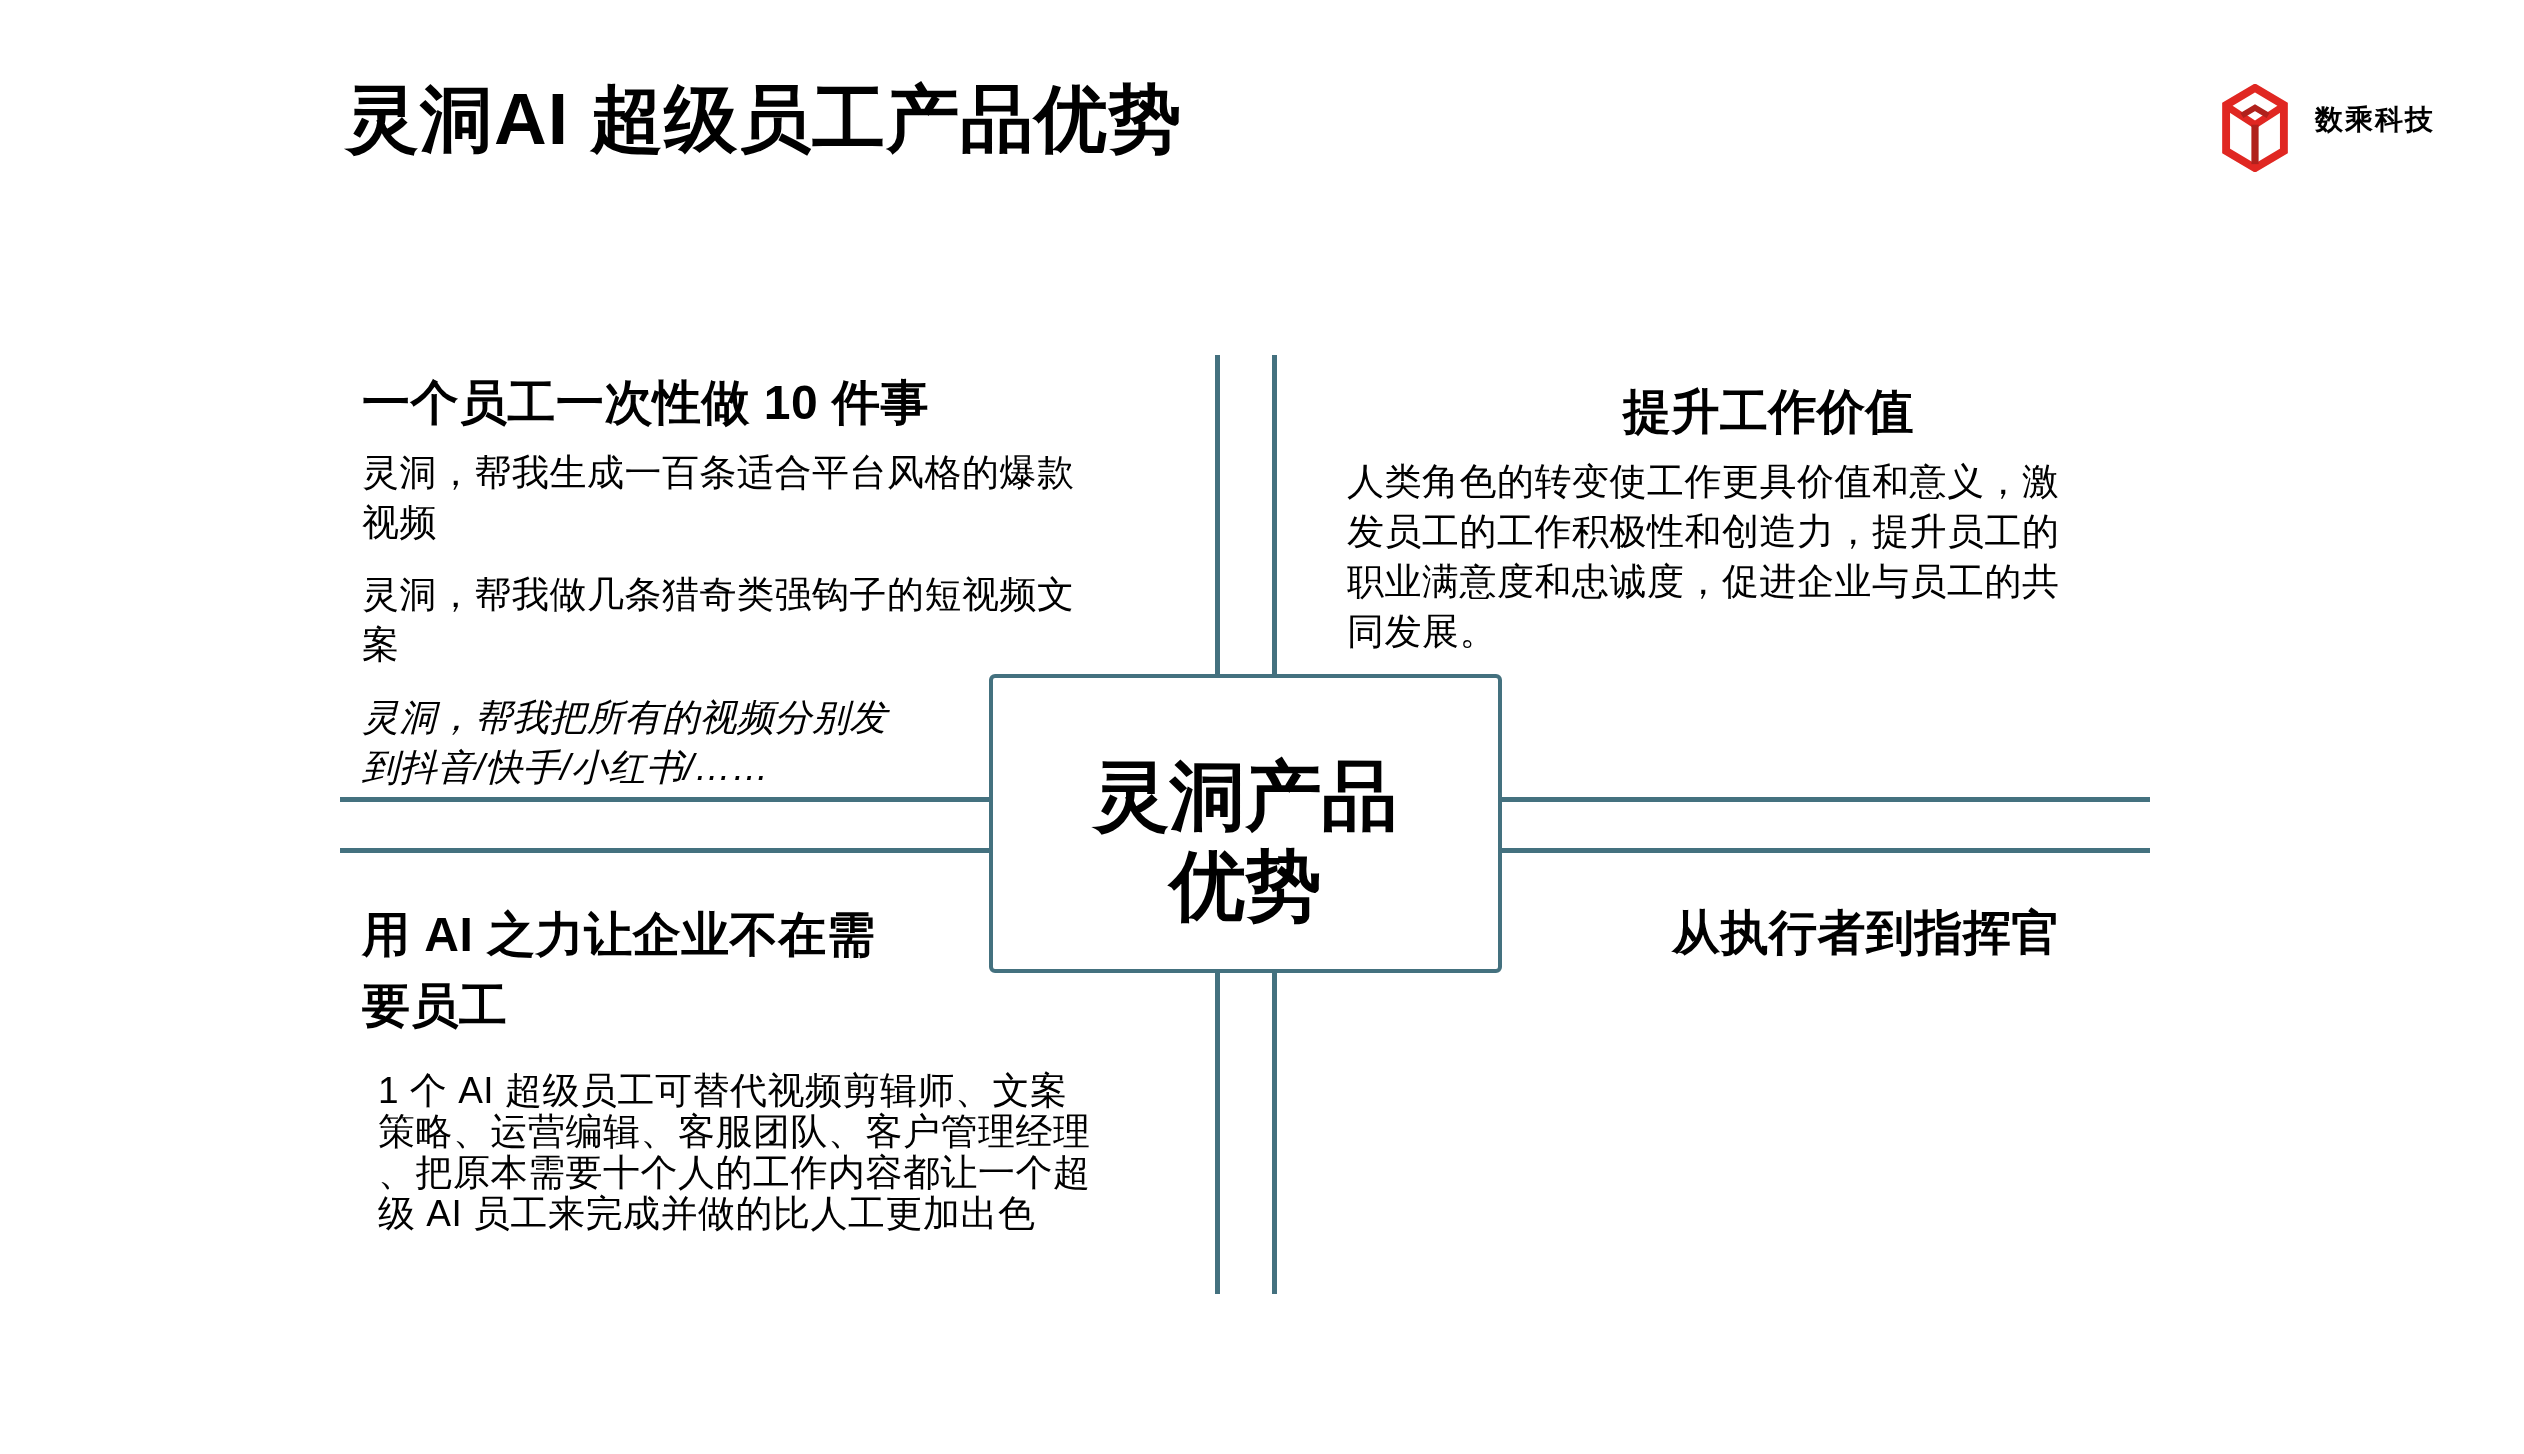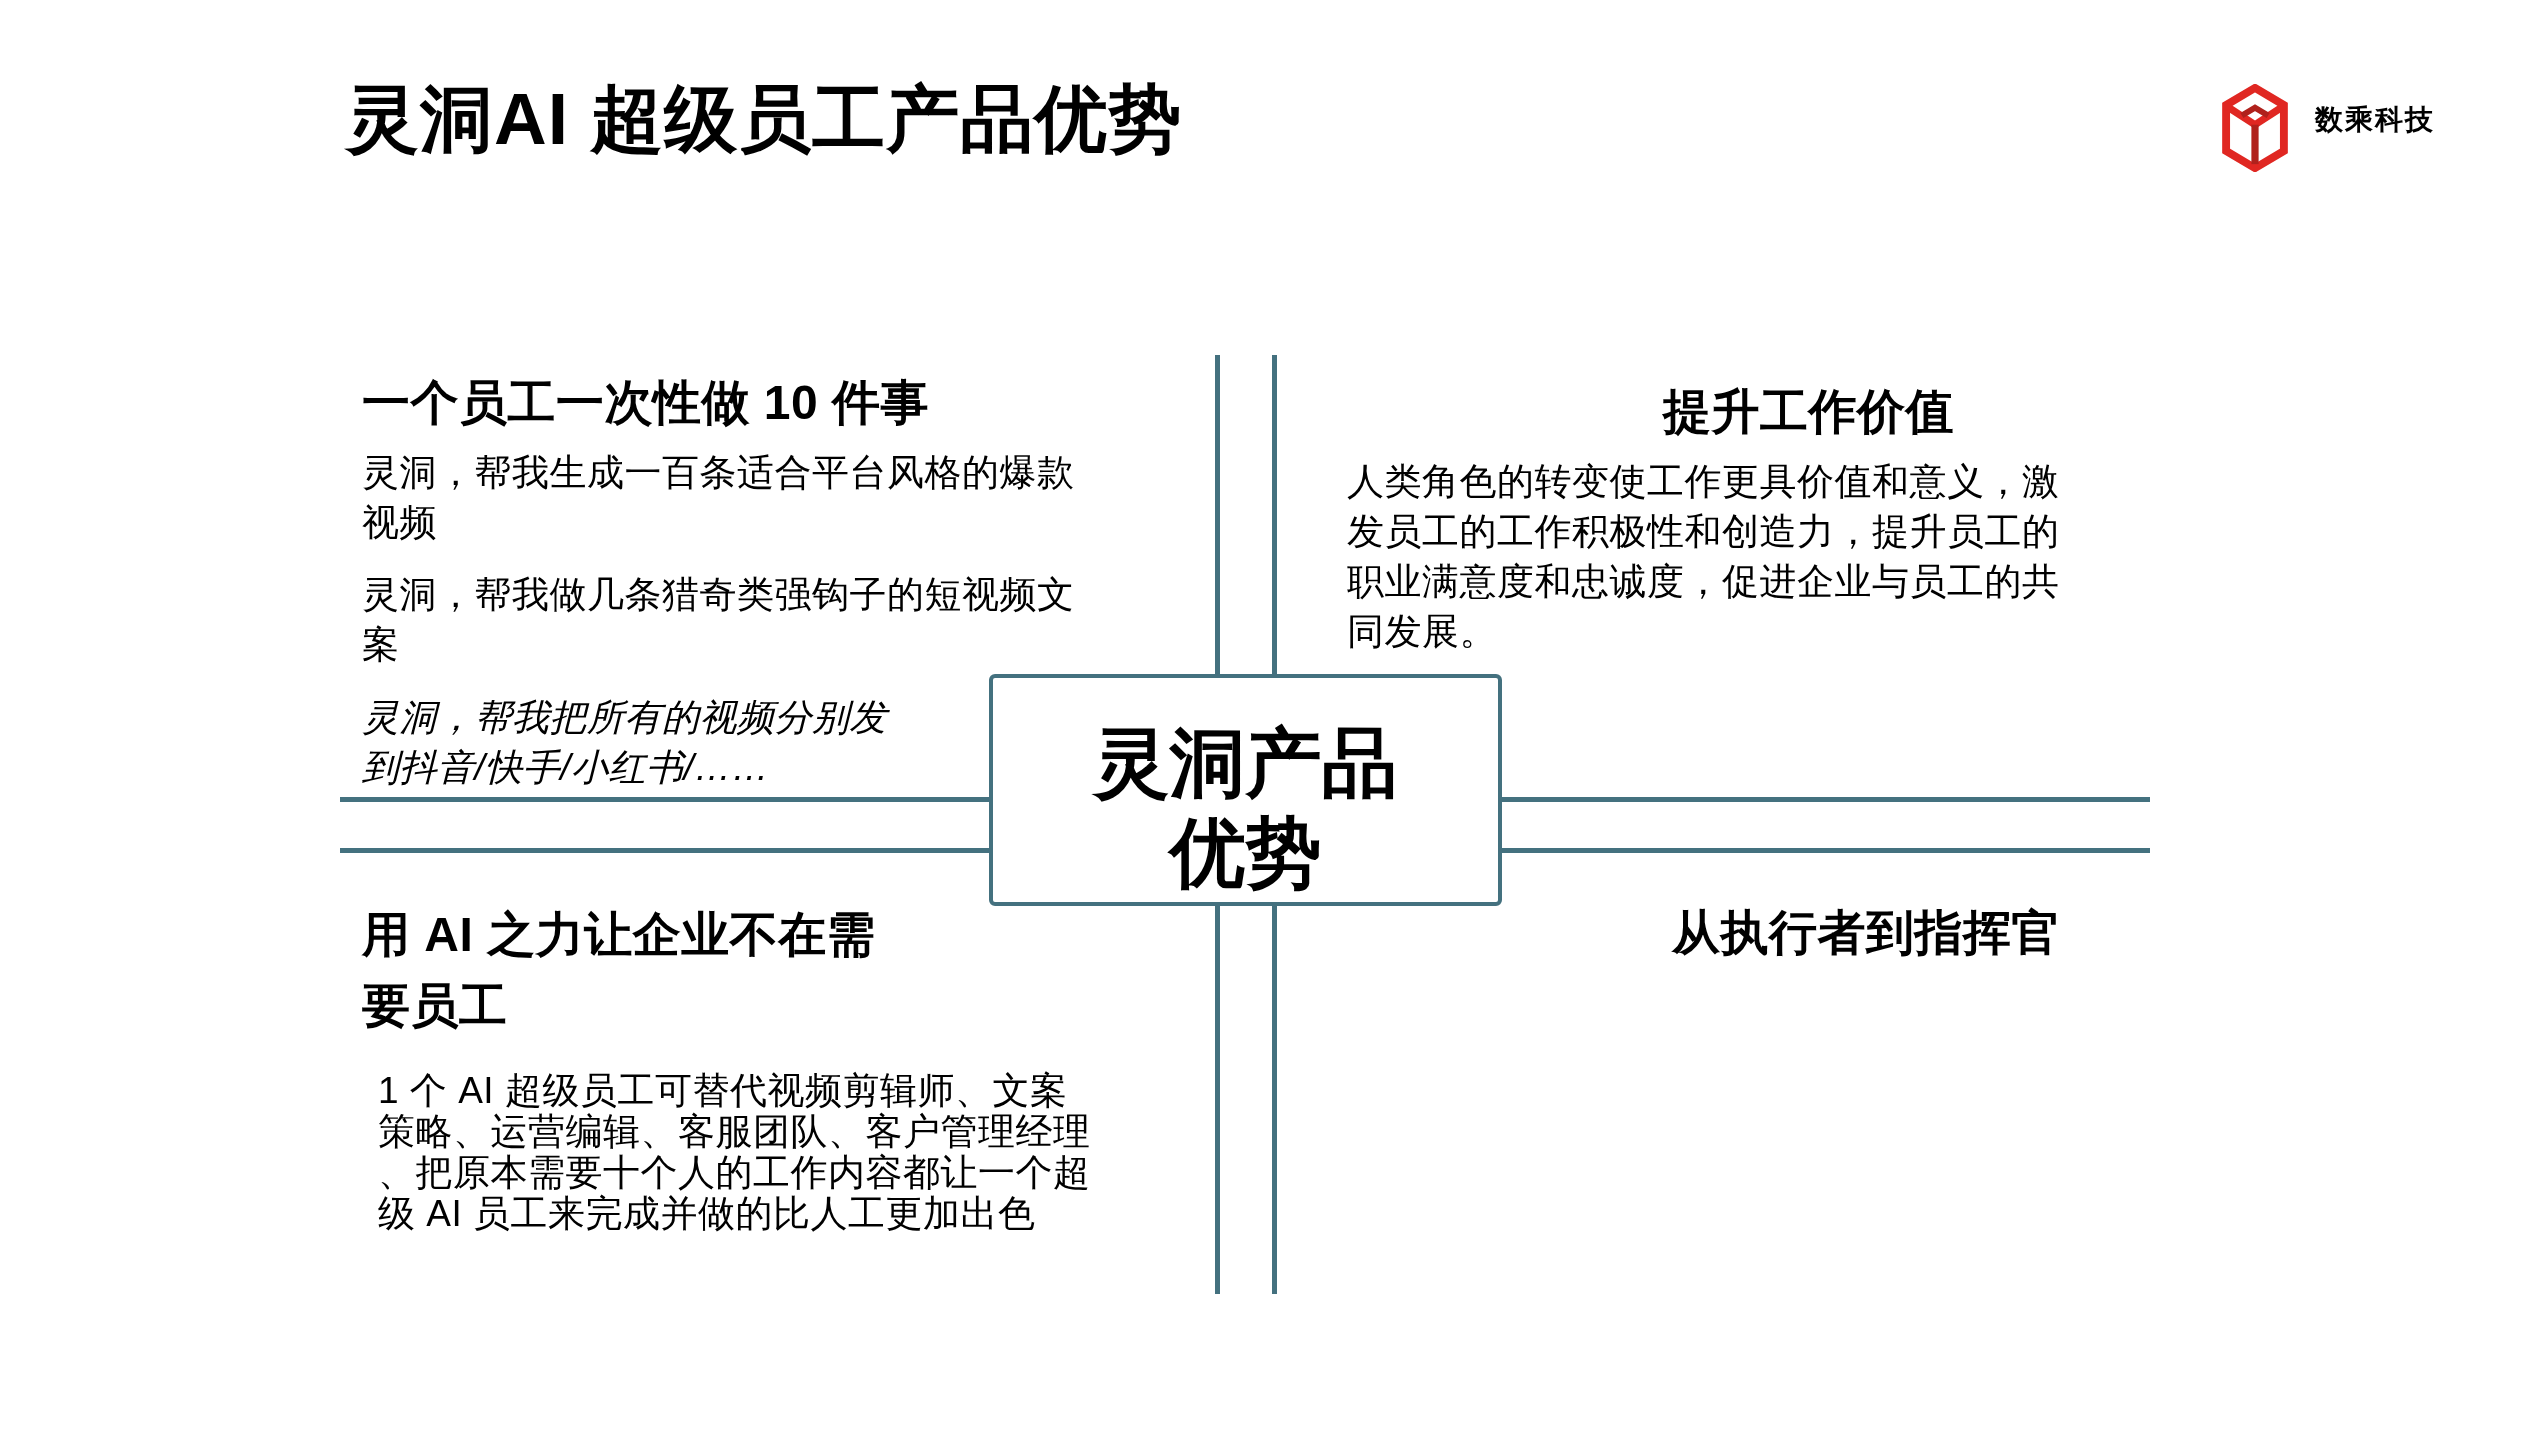--- a/index.html
+++ b/index.html
@@ -42,21 +42,21 @@
   .vline.v2 { left: 1272px; }
   .hline {
     left: 340px; width: 1810px; height: 4.5px;
     background: #44717F; z-index: 1;
   }
   .hline.h1 { top: 797px; }
   .hline.h2 { top: 848px; }
 
   .center-box {
     left: 989px; top: 674px;
-    width: 513px; height: 232px;
+    width: 513px; height: 299px;
     box-sizing: border-box;
     background: #ffffff;
     border: 4.5px solid #44717F;
     border-radius: 6px;
     z-index: 2;
     display: flex;
     align-items: center;
     justify-content: center;
   }
   .center-box .label {
@@ -80,21 +80,21 @@
     line-height: 50px;
     z-index: 3;
     letter-spacing: 0.5px;
   }
 
   .tl-title { left: 362px; top: 371px; }
   .tl-item1 { left: 362px; top: 448px; }
   .tl-item2 { left: 362px; top: 570px; }
   .tl-item3 { left: 362px; top: 693px; font-style: italic; }
 
-  .tr-title { left: 1663px; top: 380px; }
+  .tr-title { left: 1623px; top: 380px; }
   .tr-body  { left: 1347px; top: 457px; }
 
   .bl-title { left: 362px; top: 899px; line-height: 71px; }
   .bl-body  { left: 362px; top: 1070px; line-height: 41px; margin-left: 16px; }
 
   .br-title { left: 1672px; top: 901px; }
   .br-body  { left: 1347px; top: 1082px; line-height: 49px; }
 </style>
 </head>
 <body>

